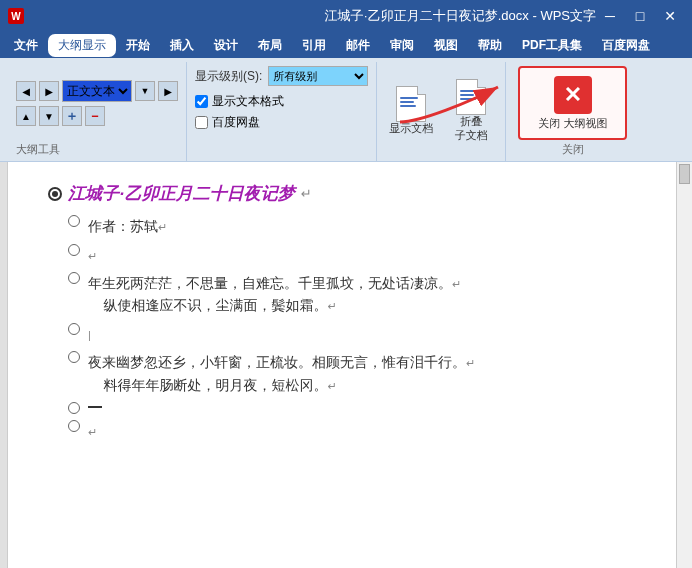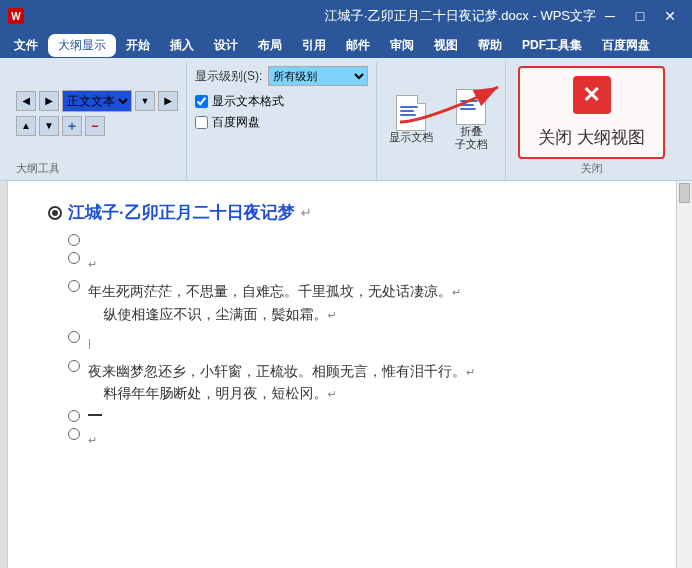--- a/index.html
+++ b/index.html
@@ -215,25 +215,25 @@
       background: #e03030;
       border-radius: 4px;
       display: flex;
       align-items: center;
       justify-content: center;
       color: white;
       font-size: 22px;
       font-weight: bold;
     }
     .close-btn-label {
-      font-size: 17px;
+      font-size: 11px;
       color: #333;
       text-align: center;
       line-height: 1.3;
-      margin-top: 13px;
+      margin-top: 2px;
     }
     .outline-bullet-filled {
       width: 14px;
       height: 14px;
       border: 2px solid #333;
       border-radius: 50%;
       display: inline-flex;
       align-items: center;
       justify-content: center;
       flex-shrink: 0;
@@ -440,26 +440,29 @@
 
 <div style="display:flex;flex:1;background:#e8e8e8;">
 
   <div style="width:8px;background:#e0e0e0;border-right:1px solid #ccc;"></div>
 
   <div class="outline-section">
     <div style="background:white;min-height:420px;padding:20px 50px 20px 40px;">
 
       <div style="display:flex;align-items:center;gap:6px;margin-bottom:10px;">
         <div class="outline-bullet-filled"></div>
-        <span style="font-size:17px;font-weight:bold;color:#1d4ed8;">江城子·乙卯正月二十日夜记梦</span>
+        <span style="font-size:17px;font-weight:bold;color:#a21caf;font-style:italic;">江城子·乙卯正月二十日夜记梦</span>
         <span style="font-size:13px;color:#888;">↵</span>
       </div>
 
       <div class="outline-item">
         <div class="outline-bullet-empty"></div>
+        <span class="outline-item-text">
+          作者：苏轼<span style="color:#888;font-size:11px;">↵</span>
+        </span>
       </div>
 
       <div class="outline-item">
         <div class="outline-bullet-empty"></div>
         <span class="outline-item-text">
           <span style="color:#888;font-size:11px;">↵</span>
         </span>
       </div>
 
       <div class="outline-item">

